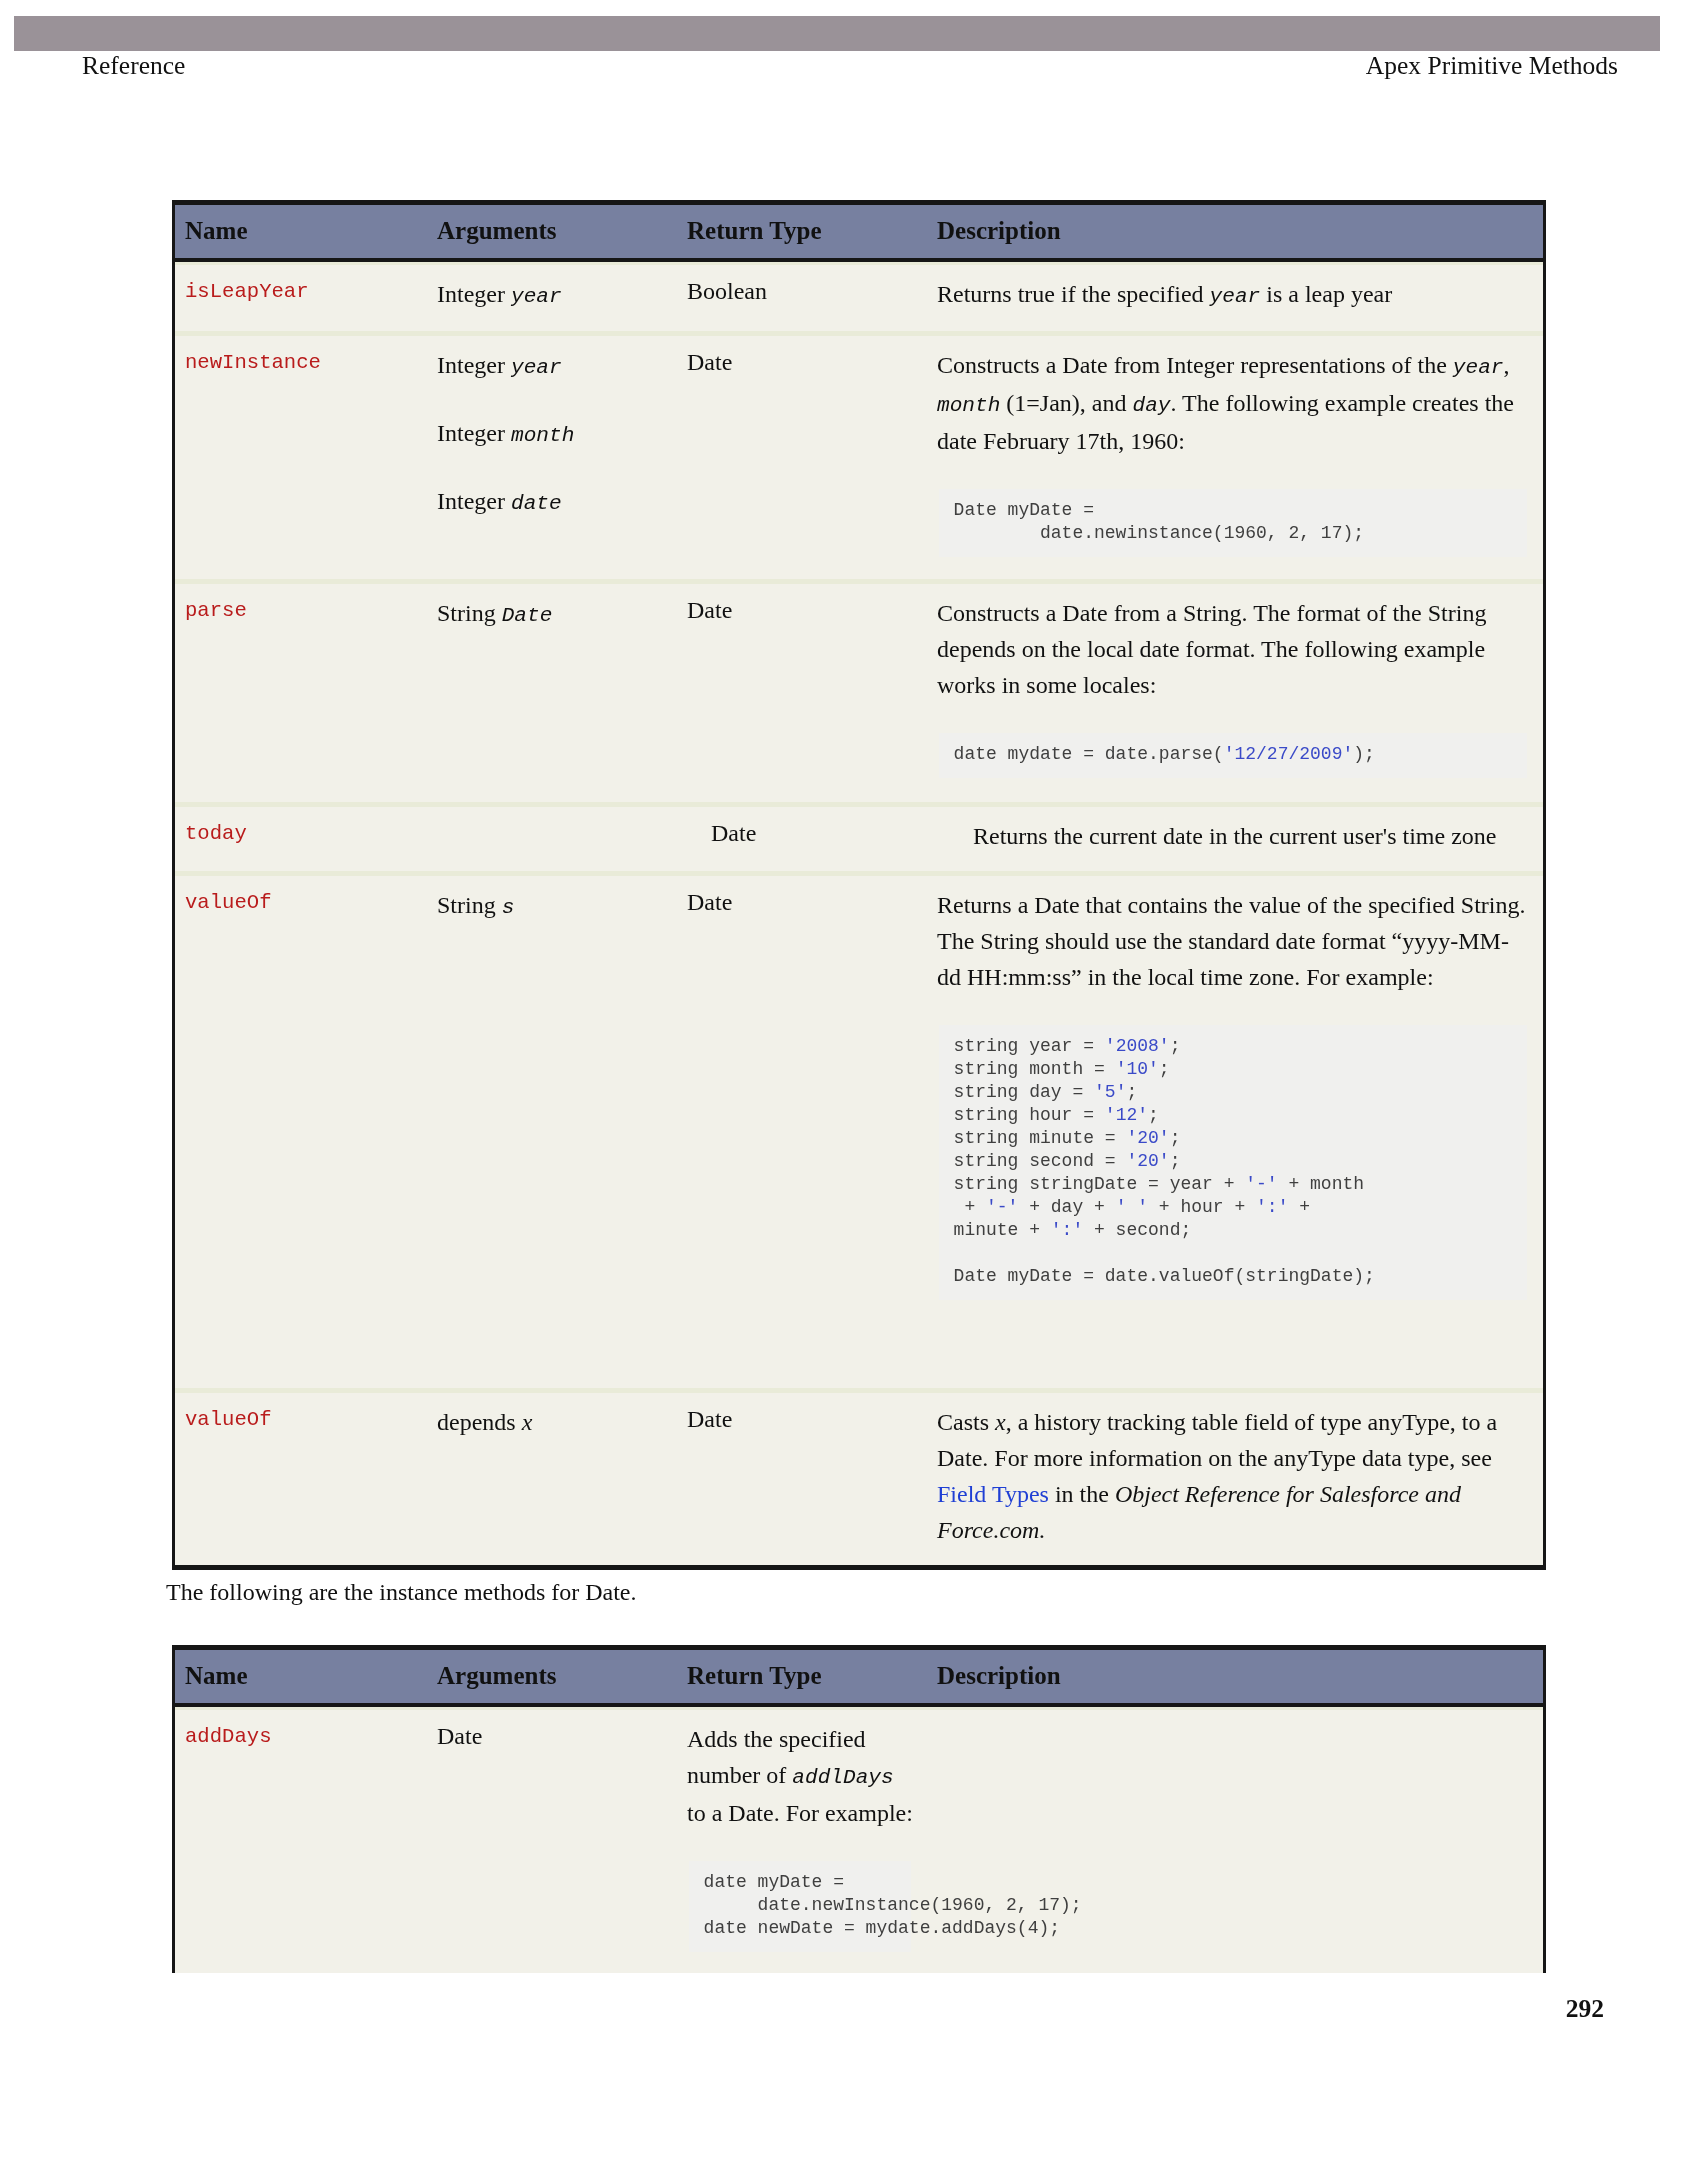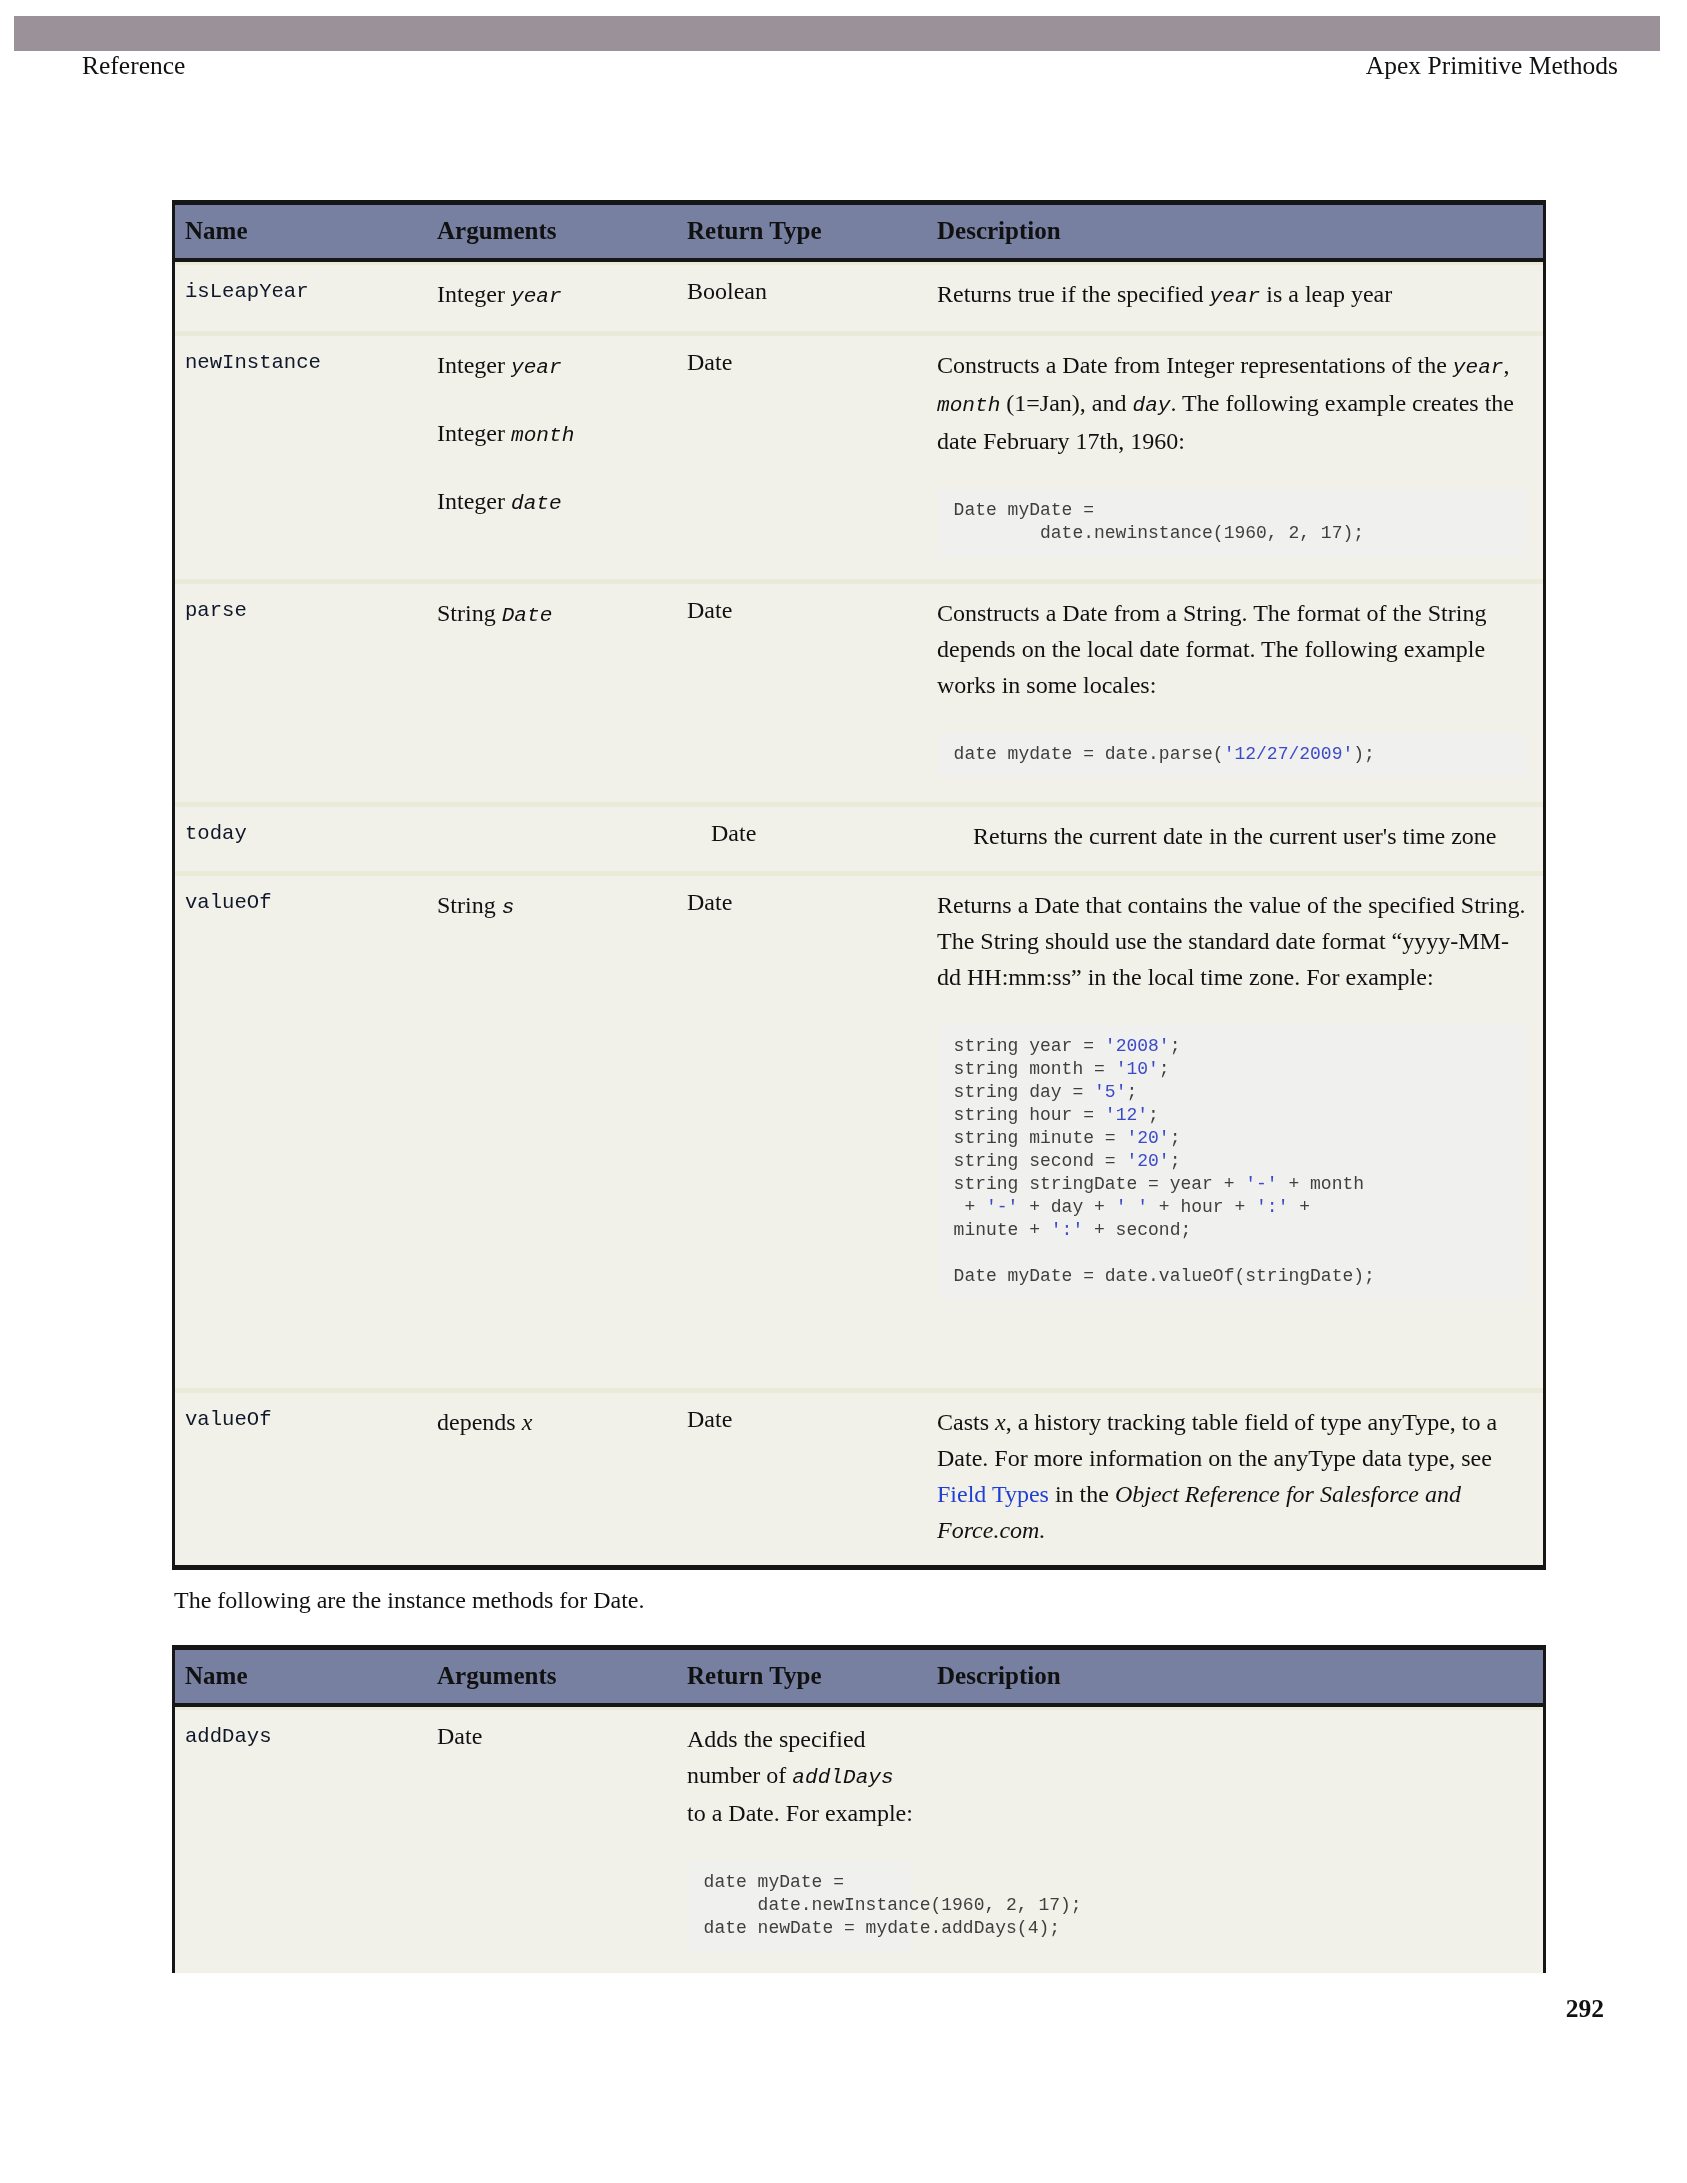--- a/index.html
+++ b/index.html
@@ -2,21 +2,21 @@
 <html style="--top-bar: #9a9298; --table-header-bg: #7780a0; --row-bg: #f2f1e9; --row-separator: #e9ebd8; --code-bg: #f0f0ee; --code-text: #3f3f3f; --code-string: #3a4ac8; --link: #1f3fd4; --border: #161616;font-size:13px"><head>
 <meta charset="utf-8">
 <style>
   html,body{margin:0;padding:0;}
   body{
     width:1687px;height:2183px;position:relative;background:#ffffff;
     font-family:"Liberation Serif", serif;color:#111111;overflow:hidden;
   }
   .top-bar{position:absolute;left:14px;top:15.7px;width:1646px;height:35px;background:var(--top-bar,#9a9298);}
   .running-header{position:absolute;left:82px;top:51px;width:1536px;display:flex;justify-content:space-between;font-size:25.5px;}
-  .intro-para{position:absolute;left:166px;top:1579px;font-size:24px;margin:8px;}
+  .intro-para{position:absolute;left:166px;top:1579px;font-size:24px;margin:0;}
   .page-number{position:absolute;top:1994px;right:83px;font-size:25.5px;font-weight:bold;}
 
   .ref-table{
     position:absolute;left:172px;width:1374px;box-sizing:border-box;
     border:3.3px solid var(--border,#161616);border-top-width:5.8px;border-bottom-width:5px;
     background:var(--row-bg,#f2f1e9);
   }
   #table-0{top:200px;}
   #table-1{top:1645px;border-bottom:none;}
 
@@ -29,21 +29,21 @@
 
   .t-row{display:grid;grid-template-columns:252px 250px 250px 1fr;background:var(--row-bg,#f2f1e9);box-sizing:border-box;}
   .t-row + .t-row{border-top:5.8px solid var(--row-separator,#e9ebd8);}
   .t-head + .t-row{border-top:3.3px solid var(--row-separator,#e9ebd8);}
 
   .t0-r0{min-height:48px;} .t0-r1{min-height:248px;} .t0-r2{min-height:223px;}
   .t0-r3{min-height:45px;gap:12px;} .t0-r4{min-height:517px;} .t0-r5{min-height:153px;}
   .t1-r0{min-height:242px;}
 
   .cell{padding:11.5px 8.2px 13px 10px;box-sizing:border-box;}
-  .mono-name{font-family:"Liberation Mono", monospace;font-size:20.6px;padding-top:15.7px;color:#0f172a;}
+  .mono-name{font-family:"Liberation Mono", monospace;font-size:20.6px;padding-top:15.7px;color:#b91c1c;}
   .args .arg-line{font-size:24px;line-height:36px;margin-bottom:30px;}
   .args .arg-line:last-child{margin-bottom:0;}
   .rtype{font-size:24px;padding-top:13px;}
   .desc{padding:11.5px 13px 16.5px 10px;}
   .dpara{font-size:24px;line-height:36px;margin:0;}
 
   .codeblock{
     background:var(--code-bg,#f0f0ee);color:var(--code-text,#3f3f3f);
     font-family:"Liberation Mono", monospace;font-size:18px;
     margin:30px 3.3px 5px 1.6px;padding:10px 8.2px 11.5px 15px;

